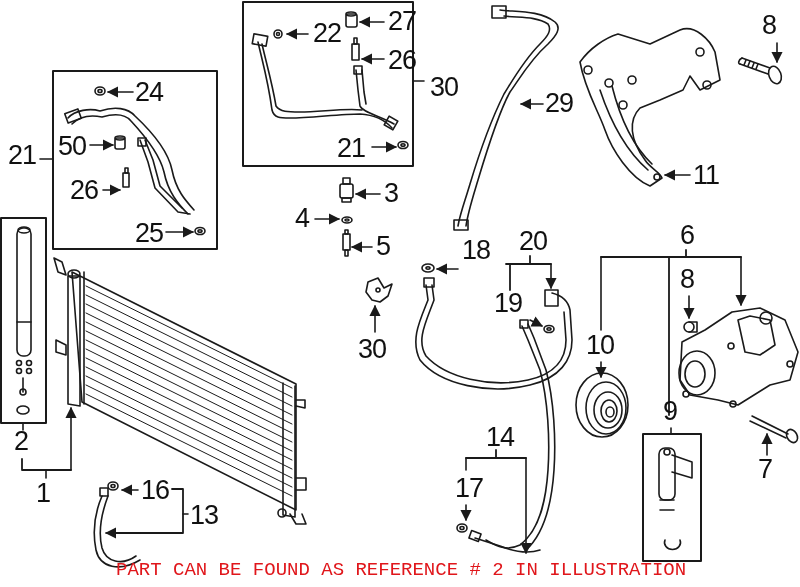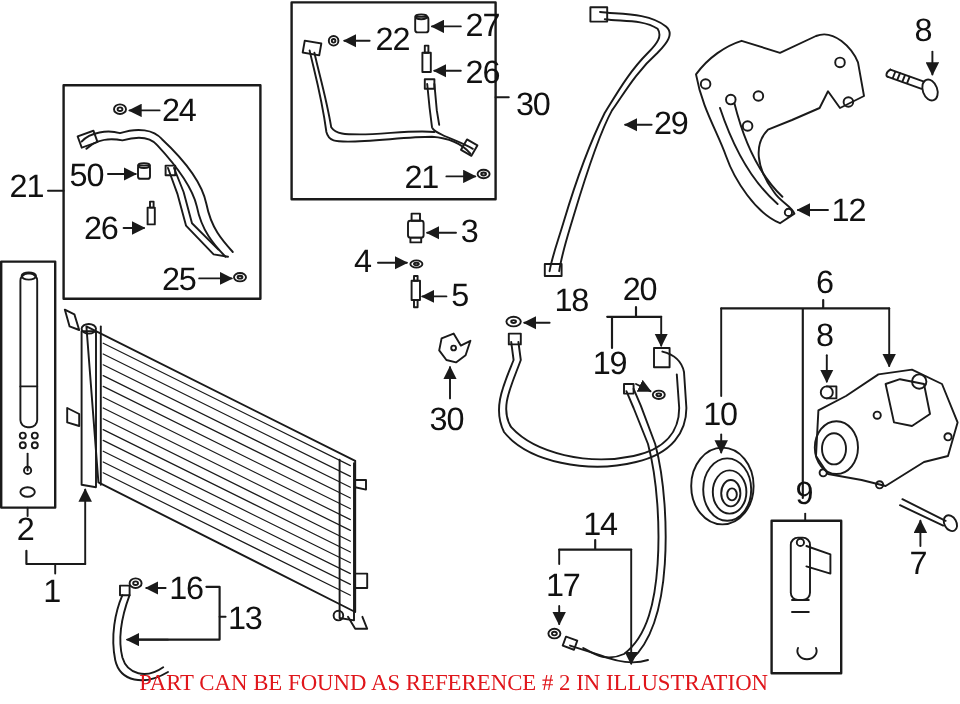--- a/index.html
+++ b/index.html
@@ -1,19 +1,19 @@
 <!DOCTYPE html>
 <html><head>
 <meta charset="utf-8">
 <style>
   html, body { margin:0; padding:0; background:#ffffff; }
   #canvas { position:relative; width:800px; height:587px; overflow:hidden; background:#ffffff; font-family:"Liberation Sans", sans-serif; }
   svg.art { position:absolute; left:0; top:0; width:800px; height:587px; }
   .num { position:absolute; font-family:"Liberation Sans", sans-serif; font-size:27px; color:#111; line-height:1; letter-spacing:-1px; }
-  .notice { position:absolute; left:116px; top:559px; font-family:Liberation Serif, serif; font-size:19px; color:#e0161b; font-weight:normal; letter-spacing:0px; white-space:nowrap; }
+  .notice { position:absolute; left:116px; top:559px; font-family:Liberation Mono, monospace; font-size:19px; color:#e0161b; font-weight:normal; letter-spacing:0px; white-space:nowrap; }
 </style>
 </head>
 <body>
 
 <div id="canvas">
 <svg class="art" viewBox="0 0 800 587" fill="none" stroke="#1a1a1a" stroke-width="1.6" stroke-linecap="round" stroke-linejoin="round">
   <defs>
     <marker id="ah" viewBox="0 0 10 10" refX="9" refY="5" markerWidth="7" markerHeight="7" orient="auto-start-reverse">
       <path d="M0,0 L10,5 L0,10 z" fill="#1a1a1a" stroke="none"></path>
     </marker>
@@ -288,21 +288,21 @@
 <span class="num" style="left:36px;top:480px">1</span>
 <span class="num" style="left:14px;top:428px">2</span>
 <span class="num" style="left:384px;top:180px">3</span>
 <span class="num" style="left:295px;top:205px">4</span>
 <span class="num" style="left:376px;top:233px">5</span>
 <span class="num" style="left:680px;top:222px">6</span>
 <span class="num" style="left:758px;top:456px">7</span>
 <span class="num" style="left:680px;top:266px">8</span>
 <span class="num" style="left:663px;top:398px">9</span>
 <span class="num" style="left:586px;top:332px">10</span>
-<span class="num" style="left:693px;top:162px">12</span>
+<span class="num" style="left:693px;top:162px">11</span>
 <span class="num" style="left:762px;top:12px">8</span>
 <span class="num" style="left:190px;top:502px">13</span>
 <span class="num" style="left:486px;top:424px">14</span>
 <span class="num" style="left:519px;top:228px">20</span>
 <span class="num" style="left:141px;top:477px">16</span>
 <span class="num" style="left:455px;top:475px">17</span>
 <span class="num" style="left:462px;top:237px">18</span>
 <span class="num" style="left:494px;top:290px">19</span>
 <span class="num" style="left:430px;top:74px">30</span>
 <span class="num" style="left:8px;top:142px">21</span>

